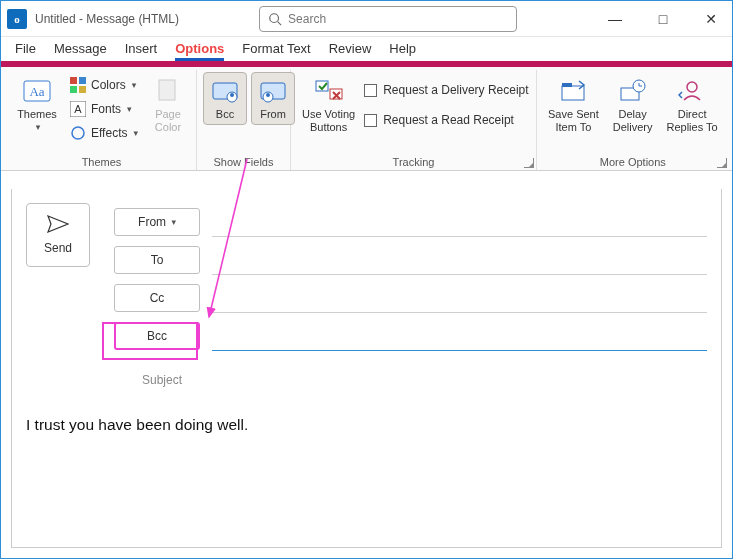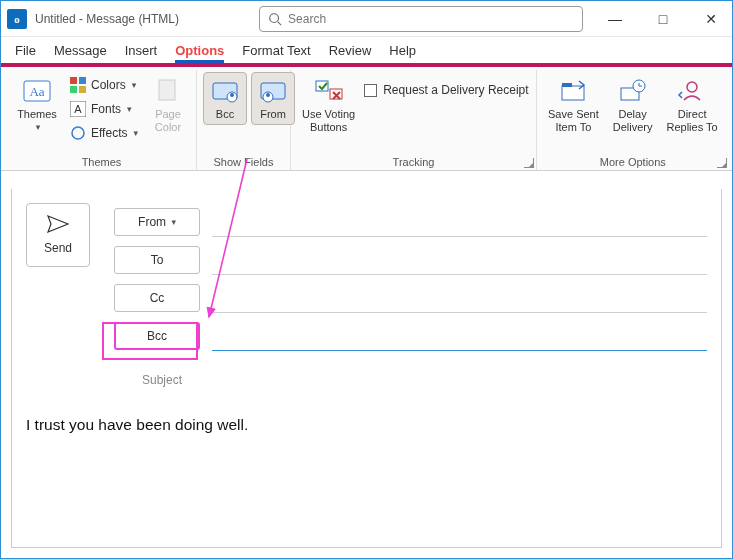--- a/index.html
+++ b/index.html
@@ -28,21 +28,21 @@
     width: 20px; height:20px;
     background:#0f6cbd;
     border-radius:2px;
     display:flex; align-items:center; justify-content:center;
     color:#fff; font-size:12px; font-weight:bold;
     margin-right:8px;
   }
   .title-text { font-size:12px; color:#555; }
   .search-wrap {
     margin-left: 80px;
-    width: 324px;
+    width: 258px;
     height: 26px;
     border:1px solid #9a9a9a;
     border-radius:4px;
     display:flex; align-items:center;
     padding:0 8px;
     color:#777;
   }
   .search-wrap svg { margin-right:6px; }
   .wincontrols {
     margin-left:auto;
@@ -53,21 +53,21 @@
   }
   .wincontrols span { width:26px; text-align:center; font-size:14px; cursor:default; }
   
   .menutabs {
     height: 30px;
     display:flex;
     align-items:flex-end;
     padding: 0 14px;
     gap: 18px;
     background:#fff;
-    border-bottom: 4px solid #be185d;
+    border-bottom: 6px solid #be185d;
   }
   .menutabs .tab {
     font-size:13px;
     color:#333;
     padding-bottom:5px;
     cursor:default;
   }
   .menutabs .tab.active {
     color:#ef4444;
     font-weight:600;
@@ -312,20 +312,24 @@
             </svg>
         </div>
         <span style="white-space:pre">Use Voting
 Buttons</span>
       </div>
       <div class="stackcol" style="padding-top:8px; gap:10px;">
         <label class="chk">
             <span class="box"></span>
             <span>Request a Delivery Receipt</span>
           </label>
+        <label class="chk">
+            <span class="box"></span>
+            <span>Request a Read Receipt</span>
+          </label>
       </div>
     </div>
     <div class="group-label">Tracking</div>
     <div class="launcher"></div>
   </div>
 
   <div class="group" style="flex:1">
     <div class="group-body">
       <div class="bigbtn">
         <div class="ic">

